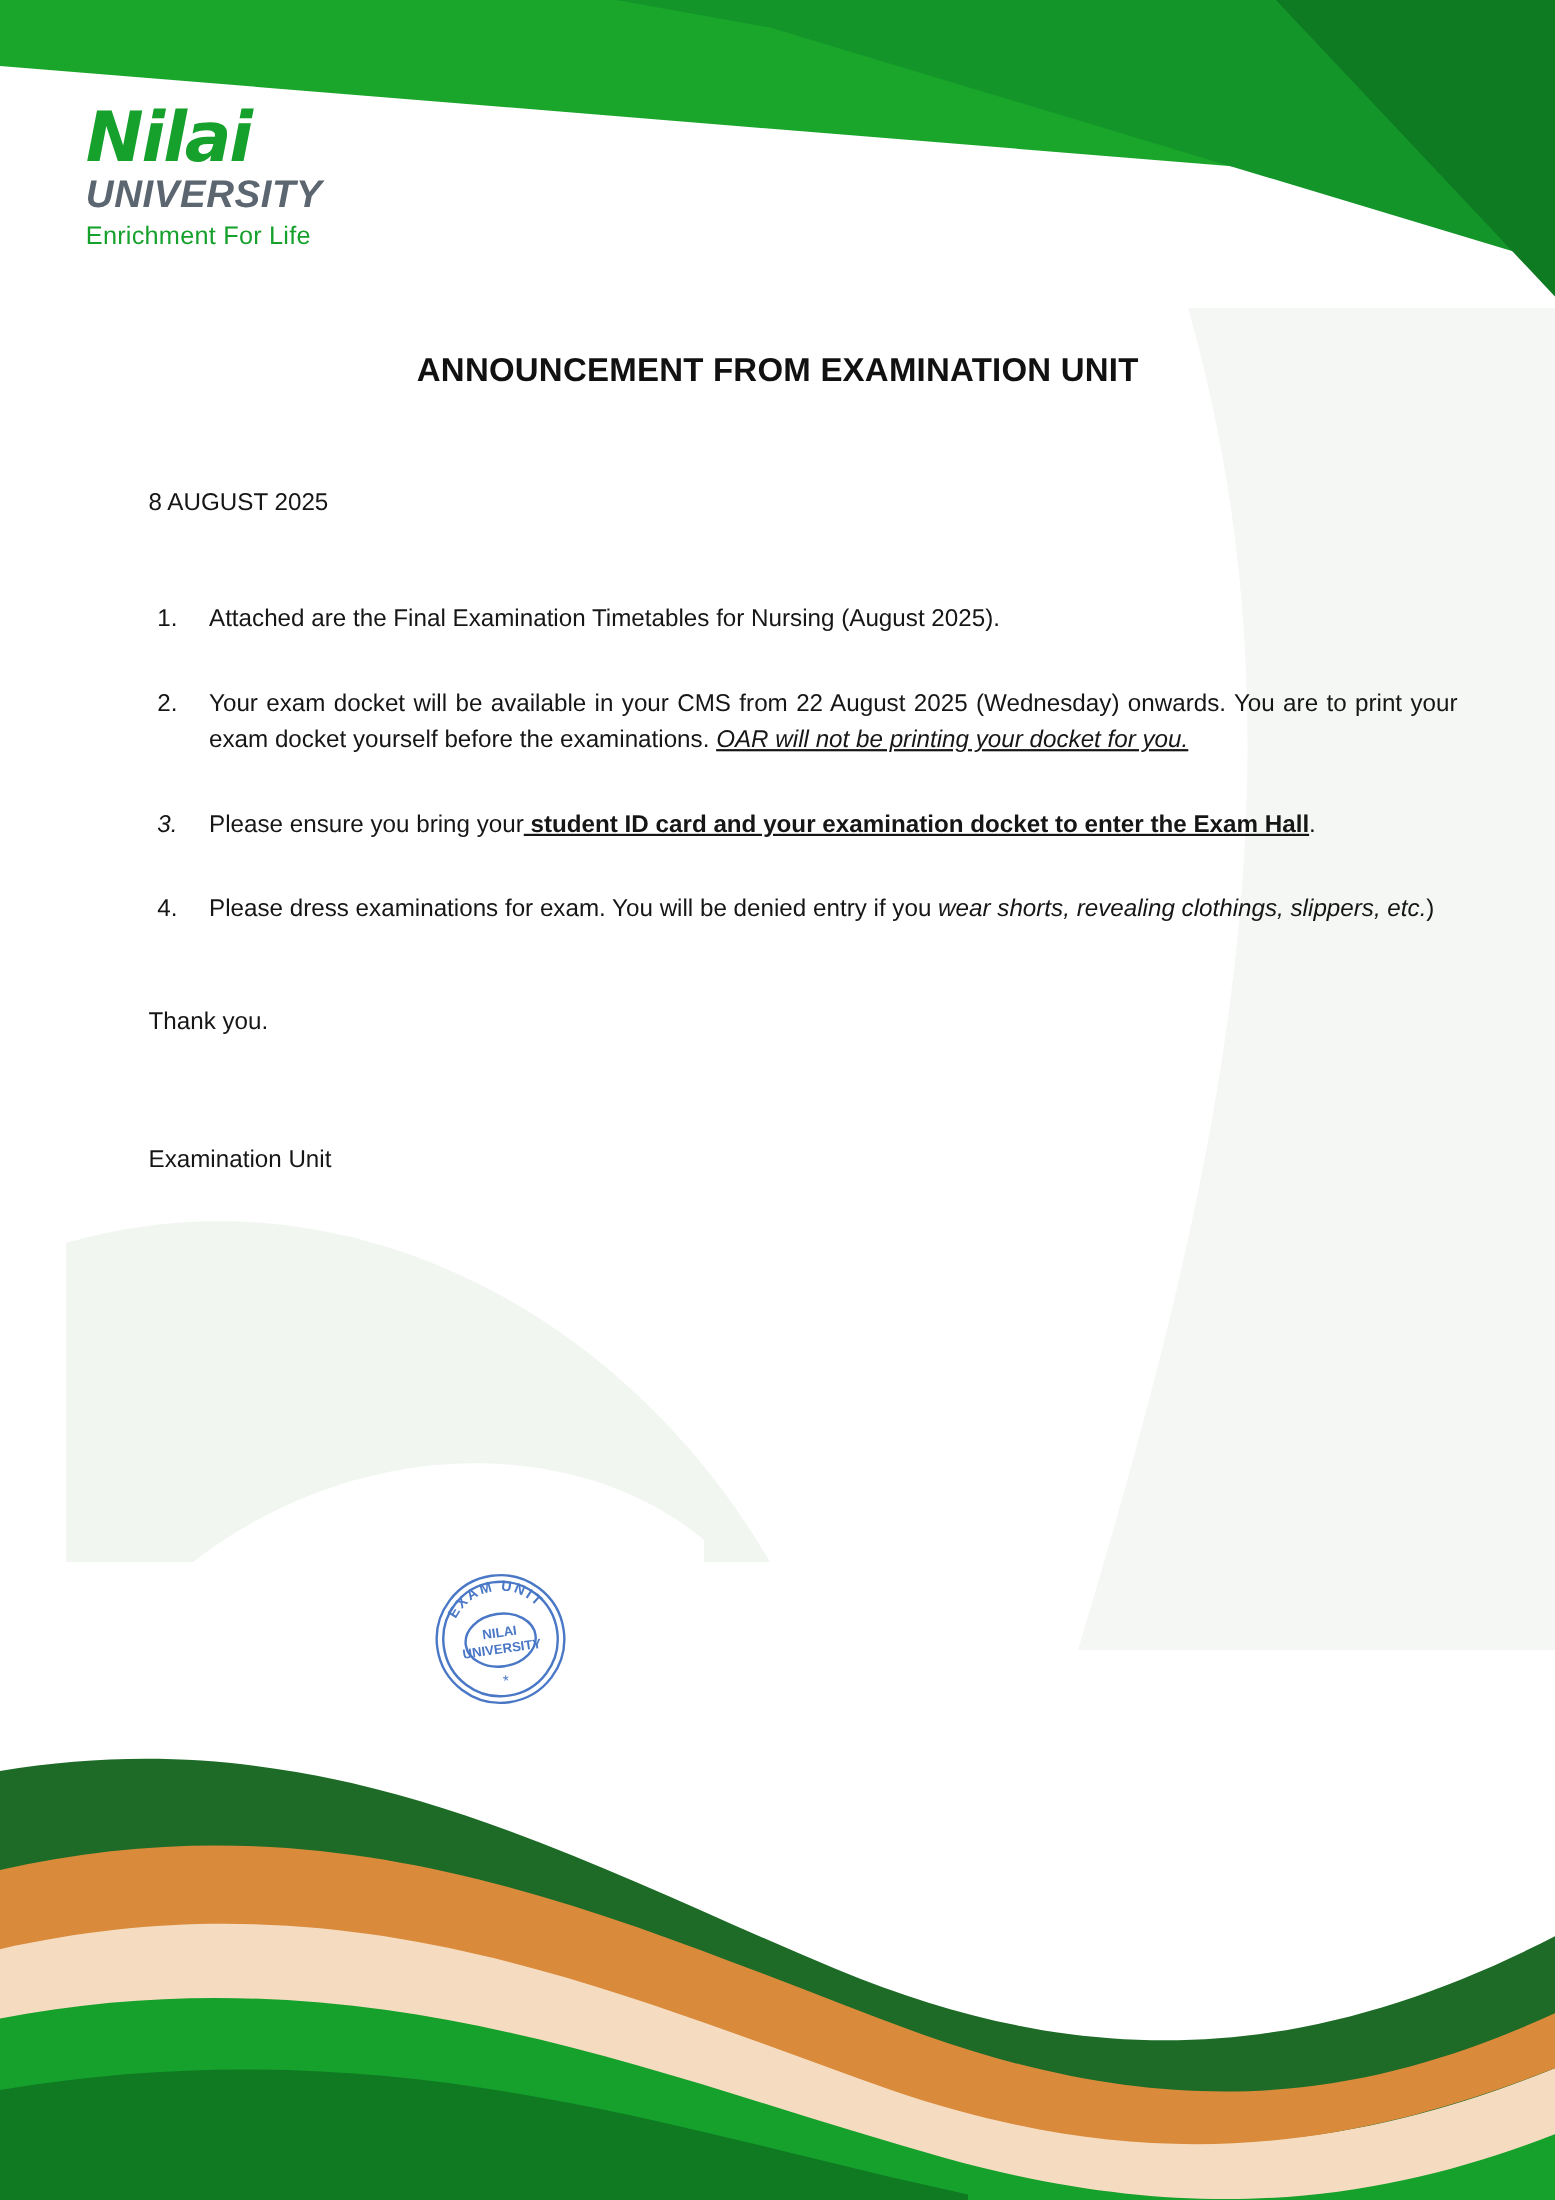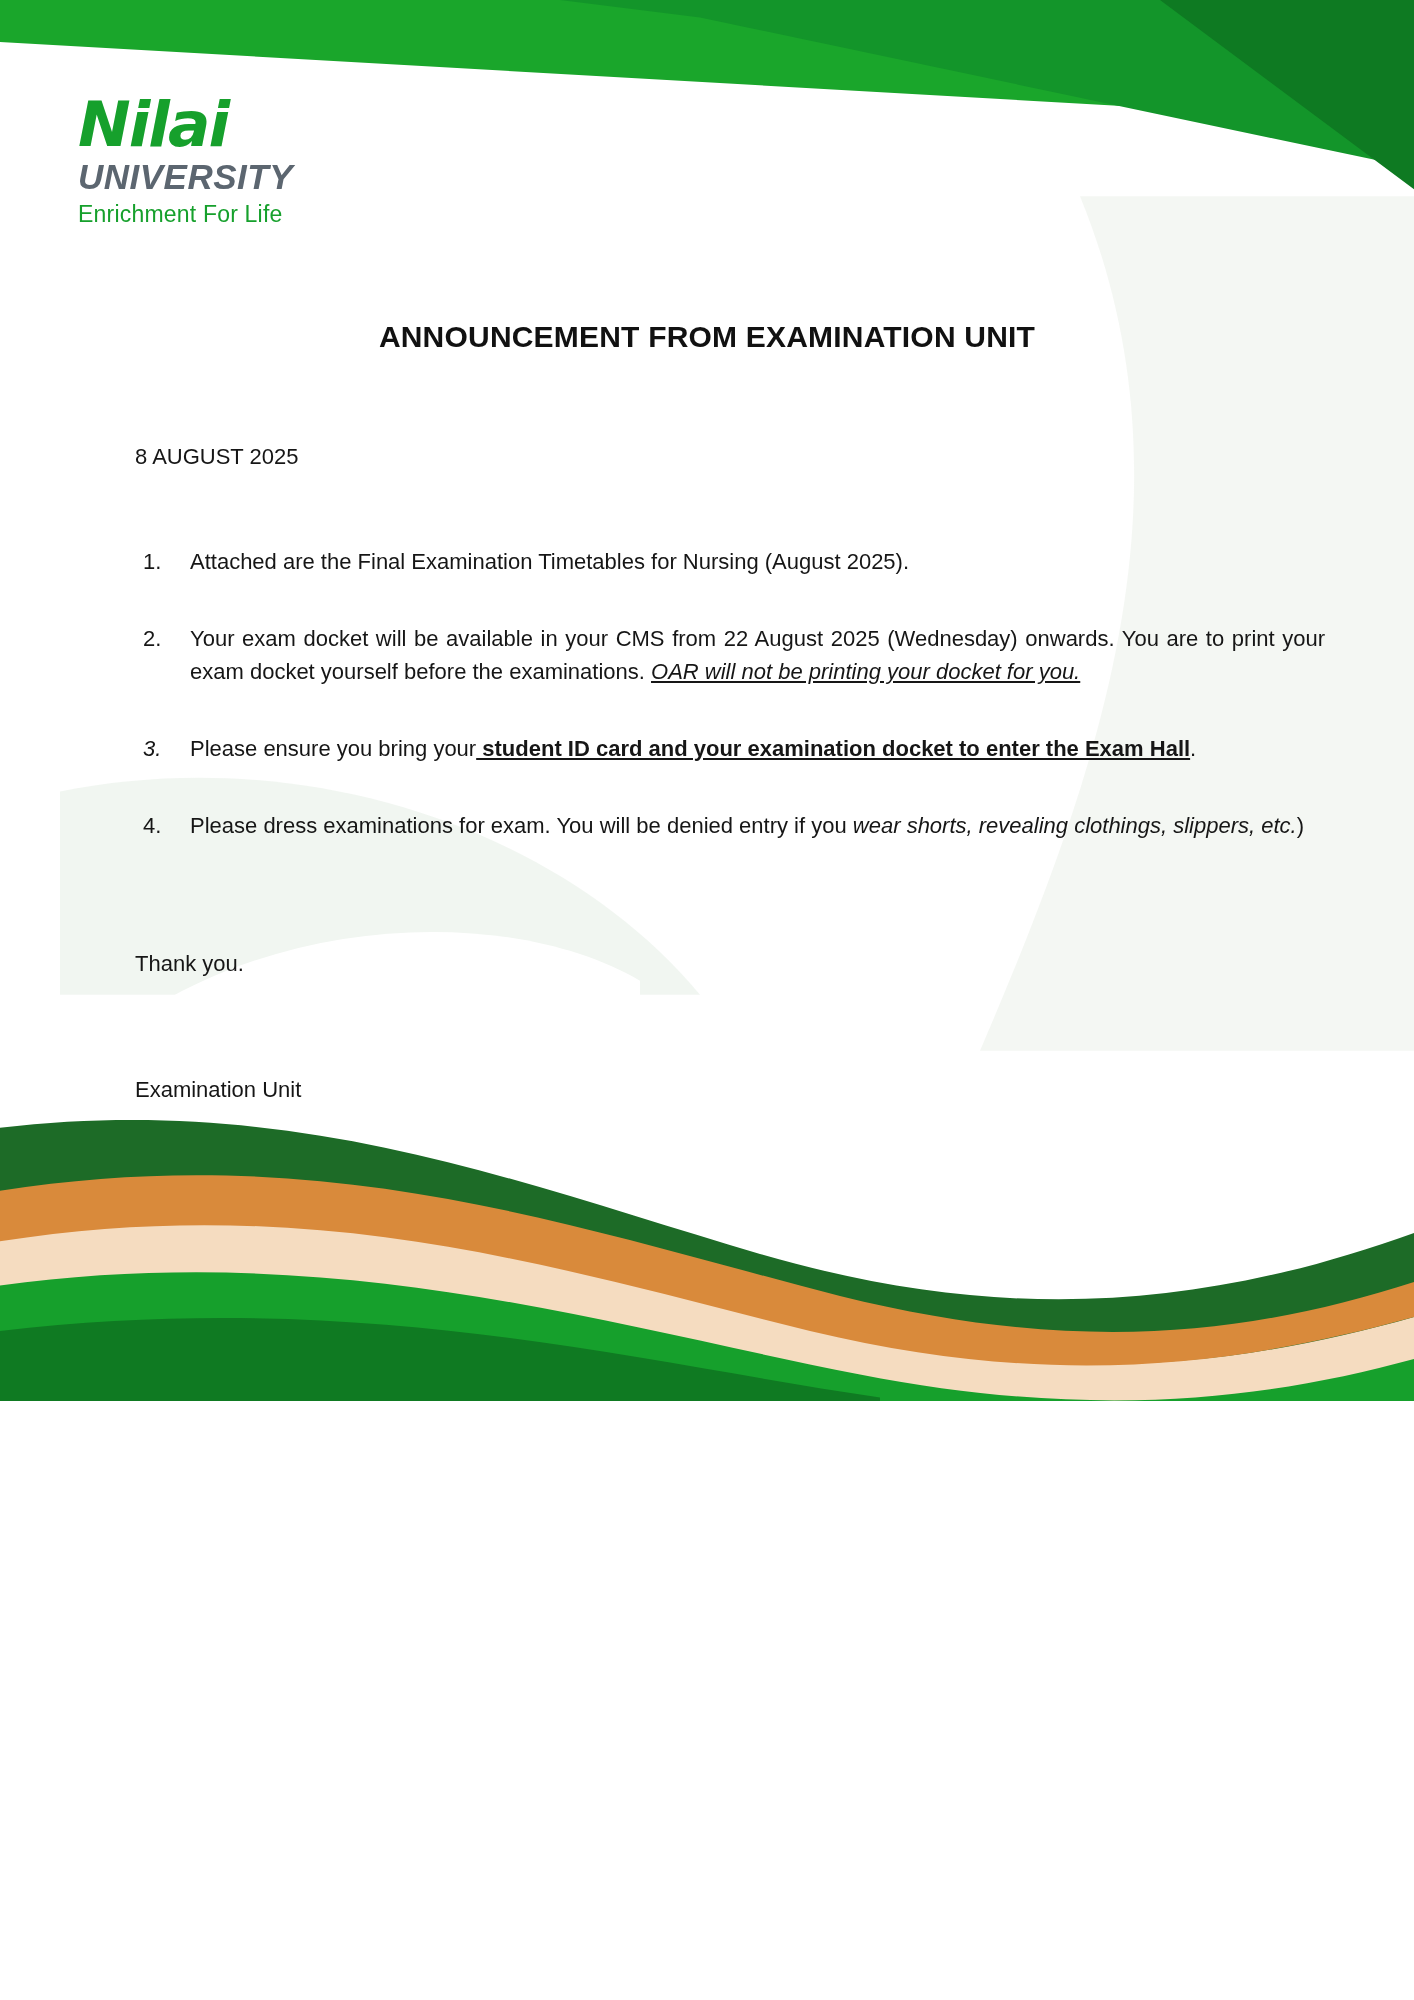--- a/index.html
+++ b/index.html
@@ -8,21 +8,21 @@
     padding: 0;
     background: #ffffff;
   }
   body {
     font-family: "Liberation Sans", sans-serif;
     color: #1a1a1a;
   }
   .page {
     position: relative;
     width: 1414px;
-    height: 1401px;
+    height: 2000px;
     overflow: hidden;
     background: #ffffff;
   }
 
   
   .bg-layer {
     position: absolute;
     inset: 0;
     width: 100%;
     height: 100%;
@@ -112,21 +112,21 @@
   }
   li.i1 { margin-bottom: 52px; }
   li.i3 .num { font-style: italic; }
 
   b { font-weight: normal; }
   .ital { font-style: italic; }
   .ul-bold { font-weight: bold; text-decoration: underline; }
   .ital-ul { font-style: italic; text-decoration: underline; }
 
   .closing {
-    margin-top: 105px;
+    margin-top: 69px;
   }
   .thanks { margin: 0 0 95px 0; }
   .sign-line { margin: 0; line-height: 1.35; }
 
   
   .stamp {
     position: absolute;
     left: 390px;
     top: 1425px;
     width: 130px;

